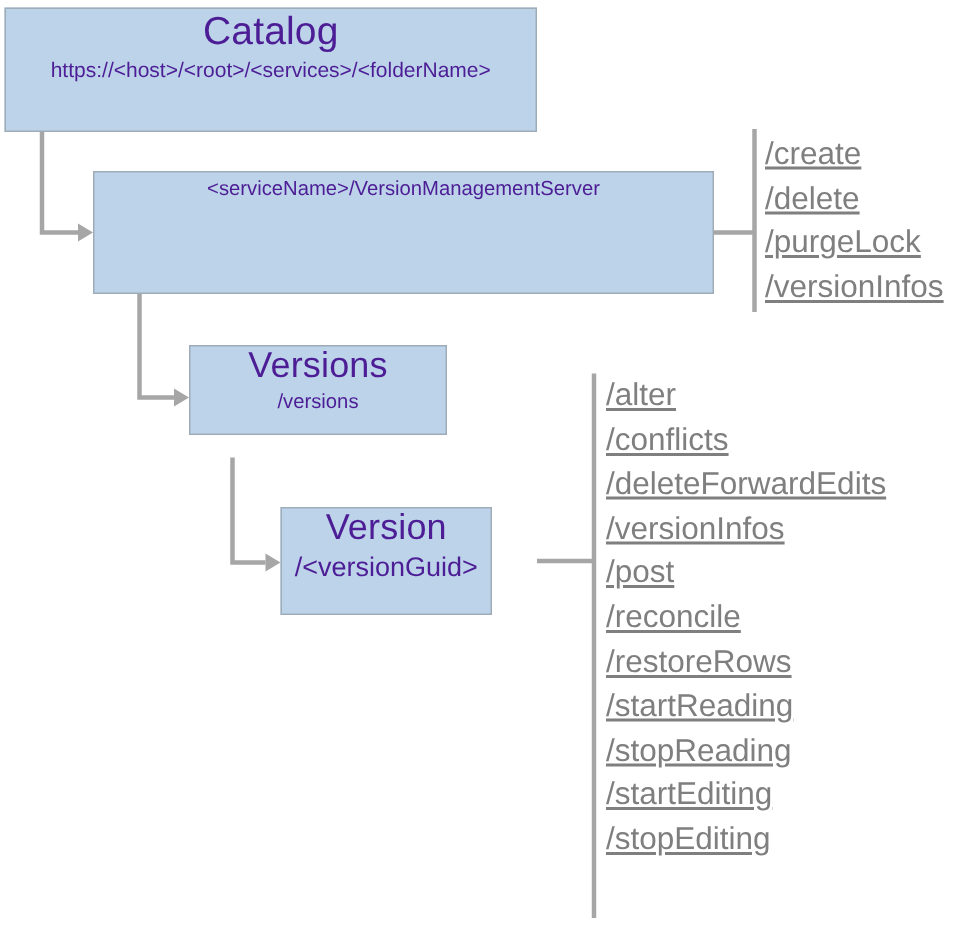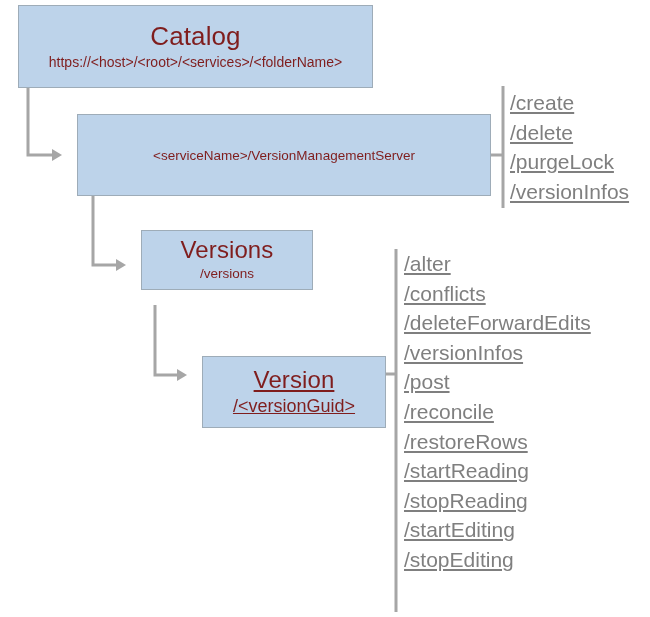--- a/index.html
+++ b/index.html
@@ -25,24 +25,23 @@
   }
   
   .node {
     position: absolute;
     background: #bdd3ea;
     border: 1px solid #9eacb8;
     box-sizing: border-box;
     display: flex;
     flex-direction: column;
     align-items: center;
-    justify-content: center;
-    color: #7f1d1d;
+    justify-content: flex-start;
+    color: #4c1d95;
     text-align: center;
-    margin-left: 15px;
   }
   .node-title {
     font-size: 25px;
     line-height: 1.08;
     font-weight: 400;
     letter-spacing: 0.1px;
     white-space: nowrap;
   }
   .node-sub {
     font-size: 13.5px;
@@ -63,21 +62,21 @@
   #node-vms .node-title { font-size: 26px; }
   #node-vms .node-sub { font-size: 13.5px; margin-top: 3px; }
 
   #node-versions {
     left: 126px; top: 230px; width: 172px; height: 60px;
   }
   #node-versions .node-title { font-size: 24px; }
   #node-versions .node-sub { font-size: 13.5px; margin-top: 3px; }
 
   #node-version {
-    left: 187px; top: 356px; width: 184px; height: 72px; text-decoration: underline;
+    left: 187px; top: 338px; width: 141px; height: 72px;
   }
   #node-version .node-title { font-size: 24px; }
   #node-version .node-sub { font-size: 18px; margin-top: 3px; }
 
   
   .ops {
     position: absolute;
     color: #7f7f7f;
     font-size: 21px;
     line-height: 29.6px;

